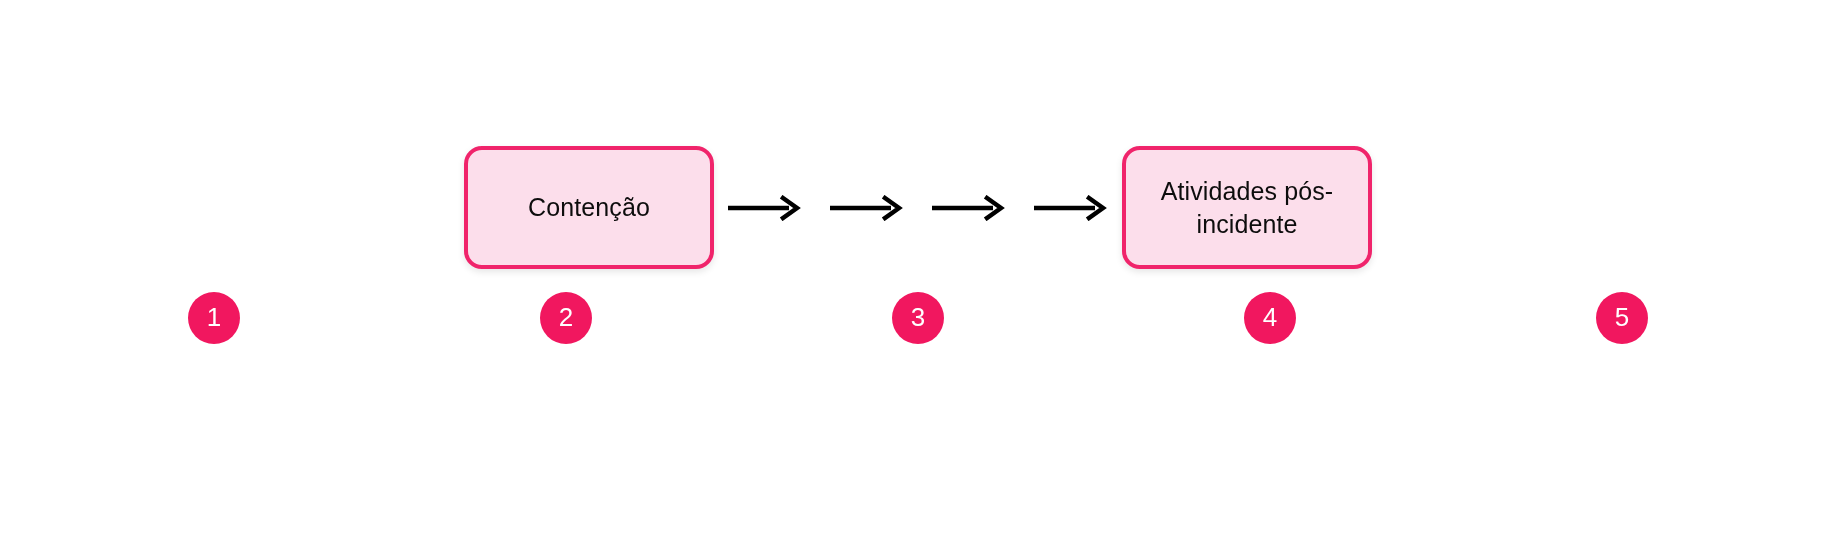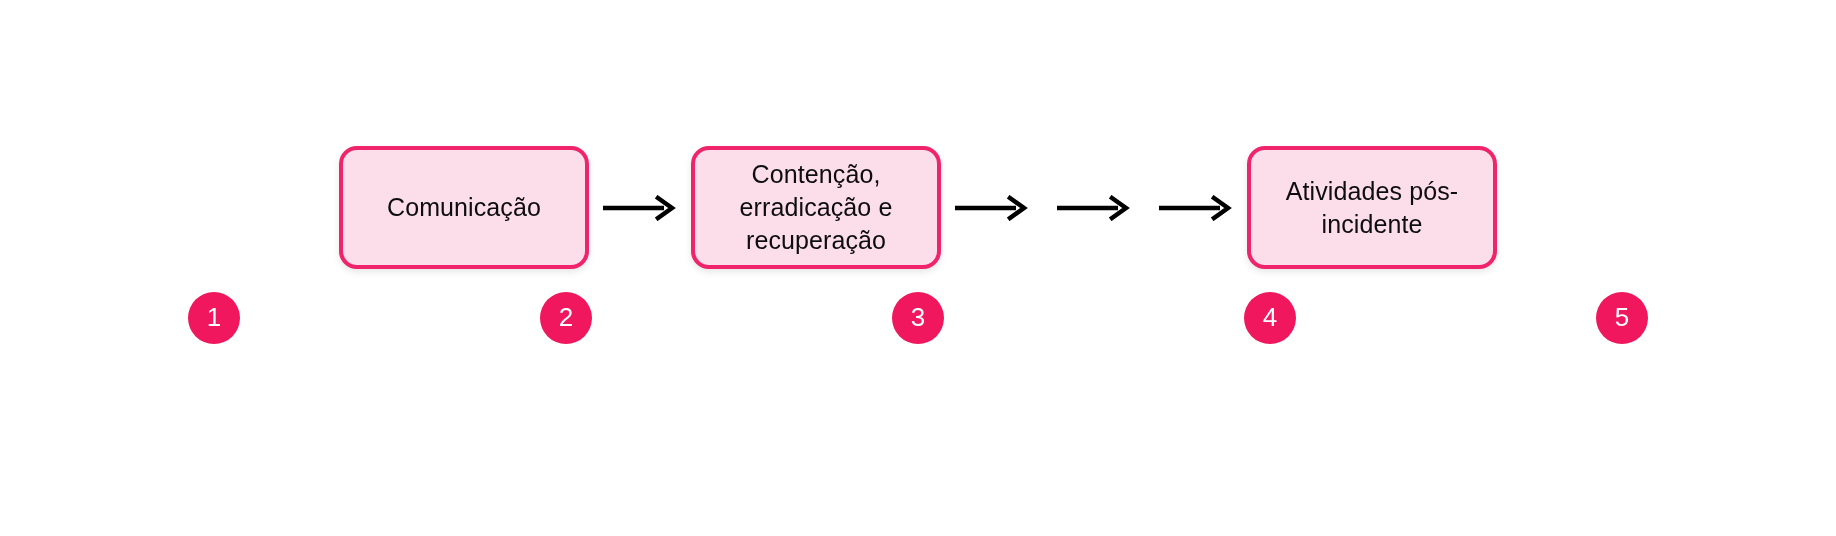--- a/index.html
+++ b/index.html
@@ -108,38 +108,31 @@
 </style>
 </head>
 <body>
 
 <div class="canvas">
 
   <div class="flow-row">
 
     <div class="step-cell">
       <div class="node-box">
-        <div class="node-label">Comunicação</div>
+        <div class="node-label">Contenção</div>
       </div>
     </div>
 
     <div class="arrow">
       <svg width="78" height="26" viewBox="0 0 78 26" aria-hidden="true">
         <line x1="2" y1="13" x2="63" y2="13" stroke="#000000" stroke-width="4.5" stroke-linecap="butt"></line>
         <polyline points="57,3 71,13 57,23" fill="none" stroke="#000000" stroke-width="4.5" stroke-linecap="square" stroke-linejoin="miter"></polyline>
       </svg>
     </div>
 
-    <div class="step-cell">
-      <div class="node-box">
-        <div class="node-label">Contenção,
-erradicação e
-recuperação</div>
-      </div>
-    </div>
 
     <div class="arrow">
       <svg width="78" height="26" viewBox="0 0 78 26" aria-hidden="true">
         <line x1="2" y1="13" x2="63" y2="13" stroke="#000000" stroke-width="4.5" stroke-linecap="butt"></line>
         <polyline points="57,3 71,13 57,23" fill="none" stroke="#000000" stroke-width="4.5" stroke-linecap="square" stroke-linejoin="miter"></polyline>
       </svg>
     </div>
 
 
     <div class="arrow">

